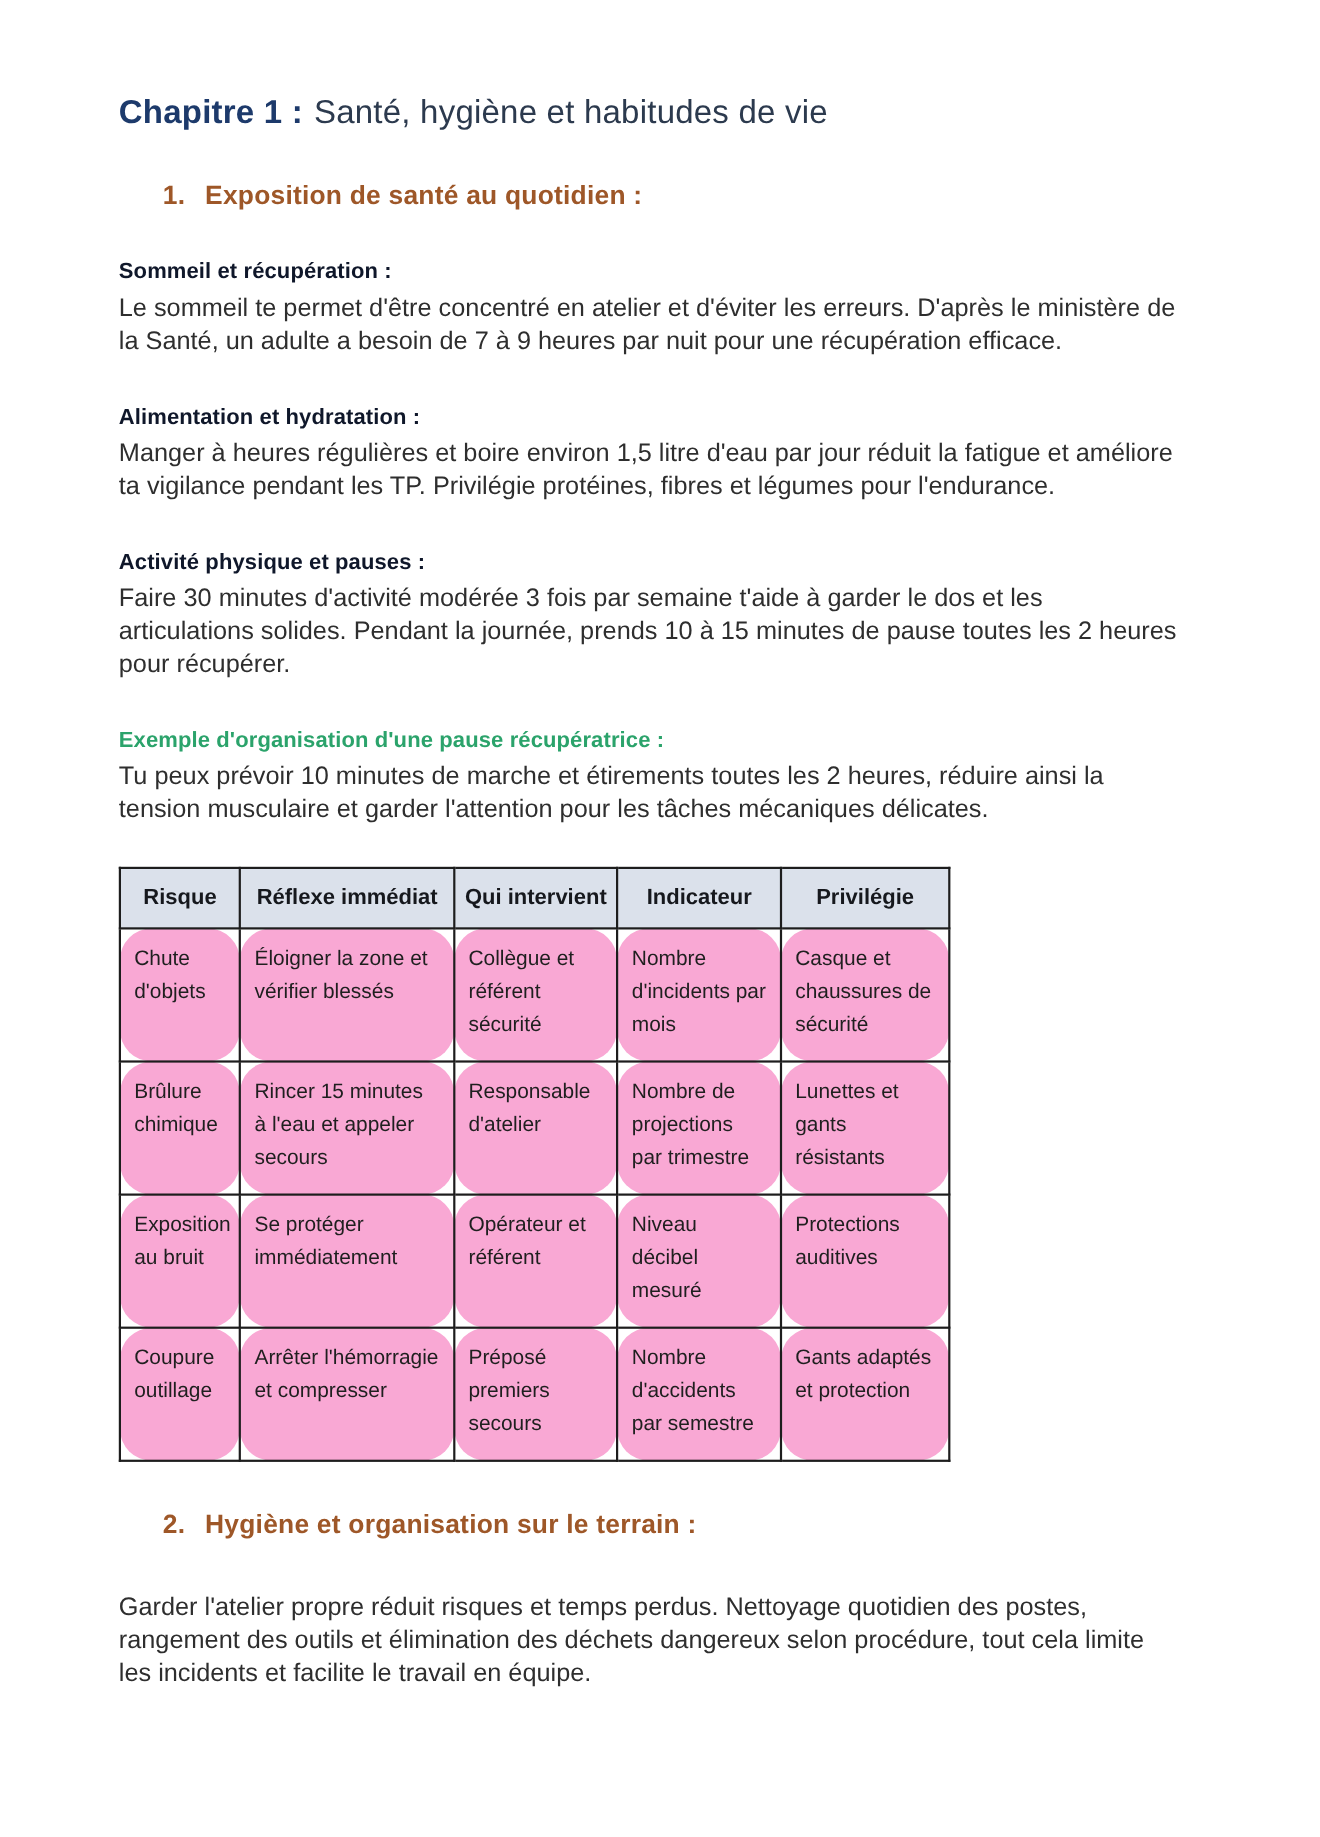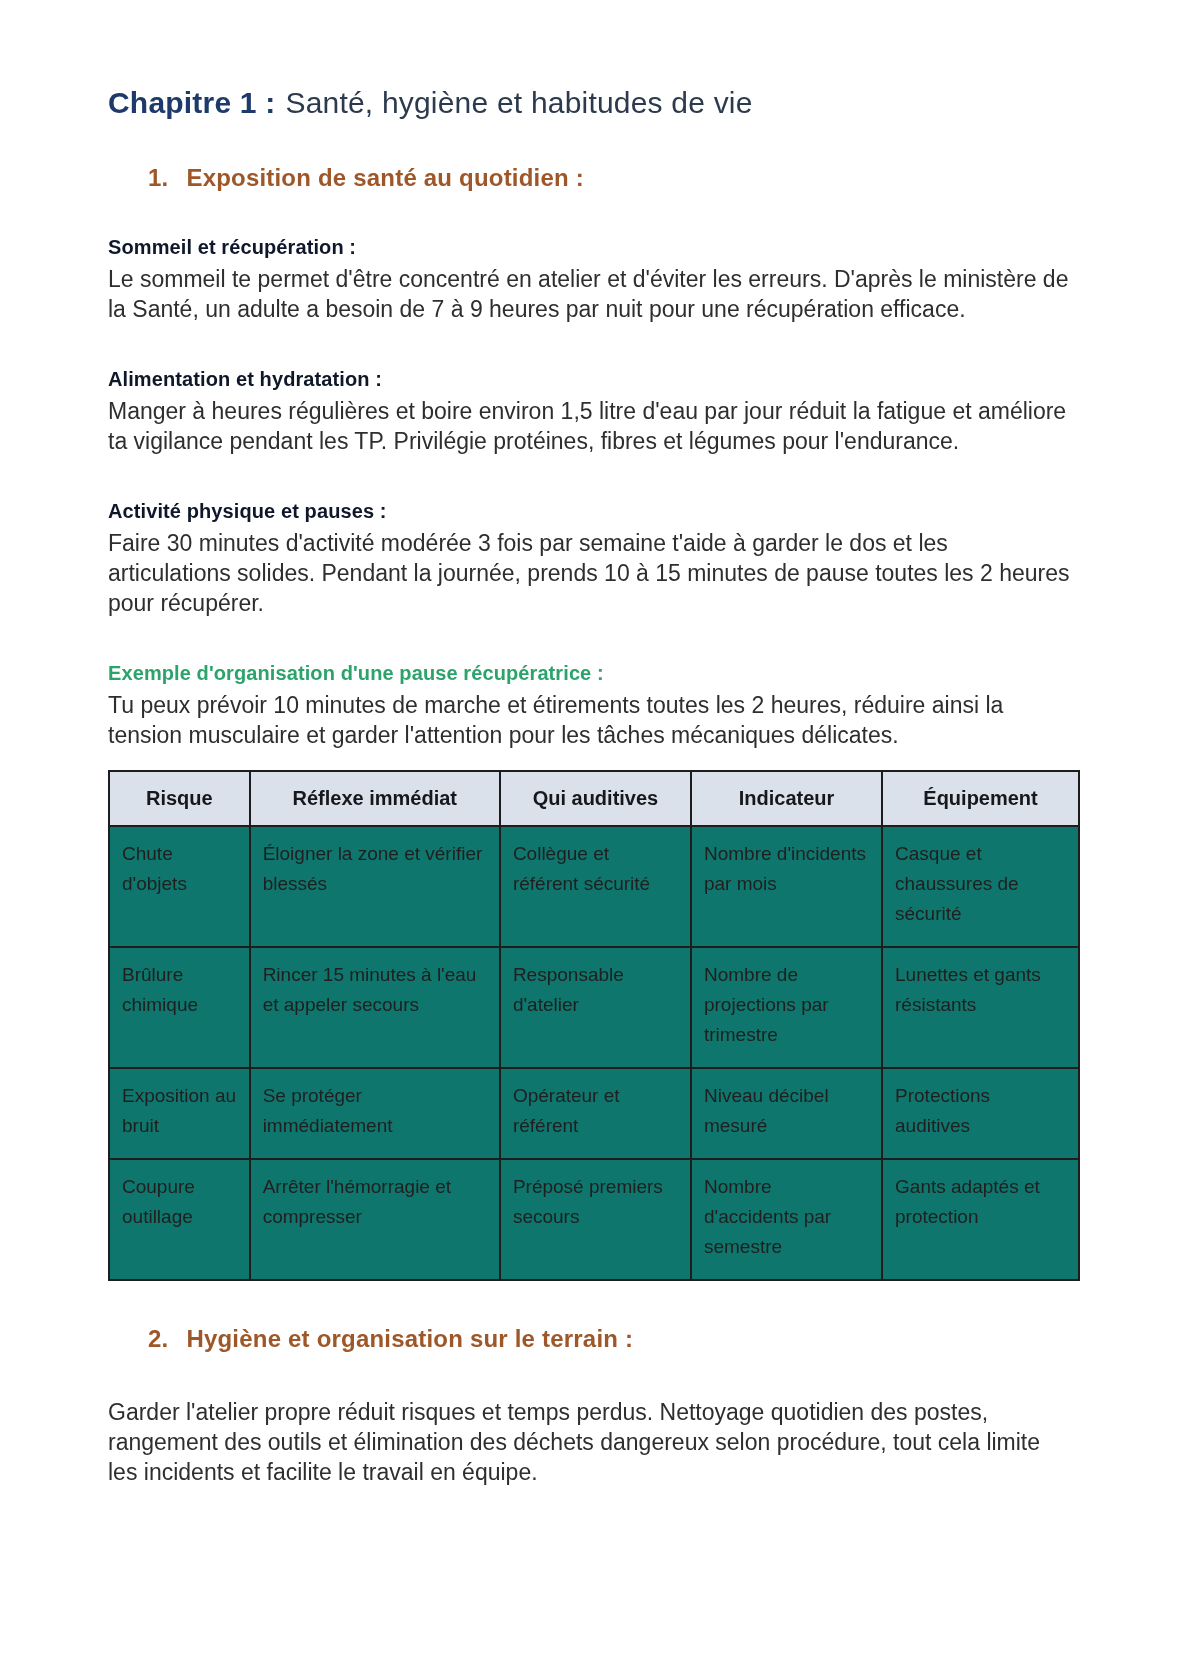--- a/index.html
+++ b/index.html
@@ -45,43 +45,44 @@
   }
   .block-label.green { color:#2ba36b; }
   .block-text {
     font-size:23px;
     line-height:30px;
     color:#2e2e2e;
     max-width:965px;
   }
   table.risk-table {
     border-collapse:collapse;
-    width:972px;
-    margin-top:20px;
+    width:756px;
+    margin-top:38px;
     table-layout:fixed;
     padding-left:24px;
   }
   table.risk-table th, table.risk-table td {
     border:2px solid #1d1d1d;
   }
   table.risk-table th {
     background:#dbe1eb;
     font-size:20px;
     font-weight:700;
     color:#16181d;
     padding:15px 6px;
     text-align:center;
   }
   table.risk-table td {
     font-size:19px;
     line-height:30px;
     padding:12px 12px 17px 12px;
     vertical-align:top;
     color:#1f1f1f;
-    background:#0f766e;
+    background:#f9a8d4;
+    border-radius:29px;
   }
   .col-risque    { width:14.5%; }
   .col-reflexe   { width:25.8%; }
   .col-intervient{ width:19.7%; }
   .col-indicateur{ width:19.7%; }
   .col-equipement{ width:20.3%; }
 </style>
 </head>
 <body>
 
@@ -116,23 +117,23 @@
       <col class="col-risque">
         <col class="col-reflexe">
         <col class="col-intervient">
         <col class="col-indicateur">
         <col class="col-equipement">
     </colgroup>
     <thead>
       <tr>
         <th>Risque</th>
         <th>Réflexe immédiat</th>
-        <th>Qui auditives</th>
+        <th>Qui intervient</th>
         <th>Indicateur</th>
-        <th>Équipement</th>
+        <th>Privilégie</th>
       </tr>
     </thead>
     <tbody>
       <tr>
         <td>Chute d'objets</td>
         <td>Éloigner la zone et vérifier blessés</td>
         <td>Collègue et référent sécurité</td>
         <td>Nombre d'incidents par mois</td>
         <td>Casque et chaussures de sécurité</td>
       </tr>

